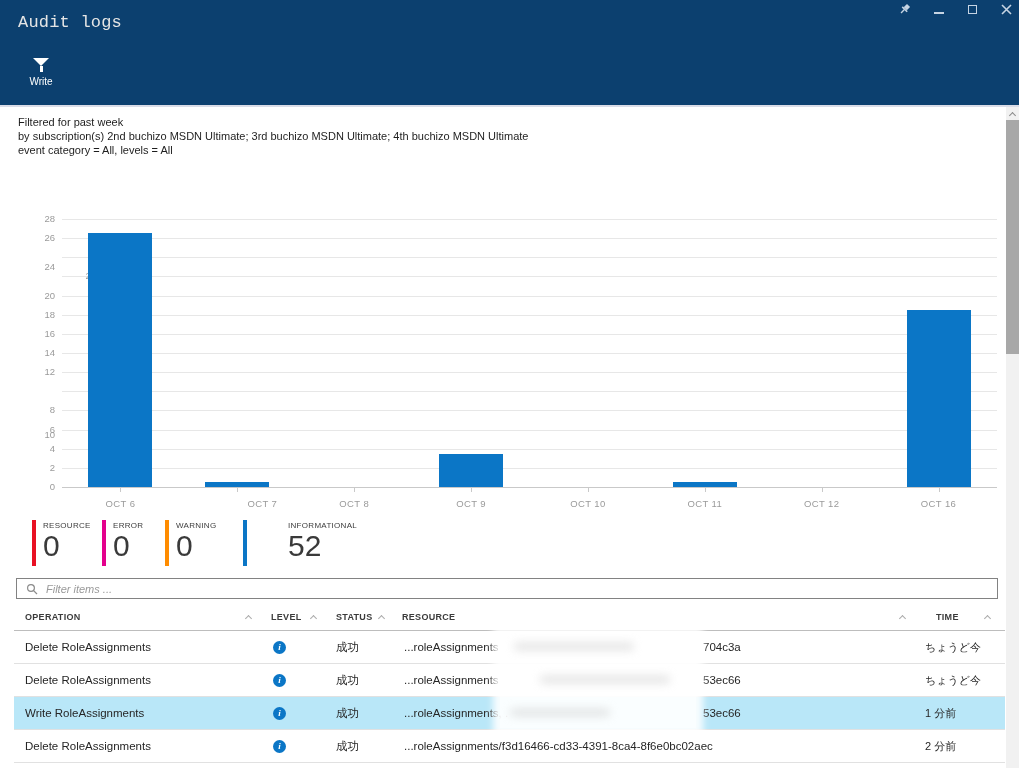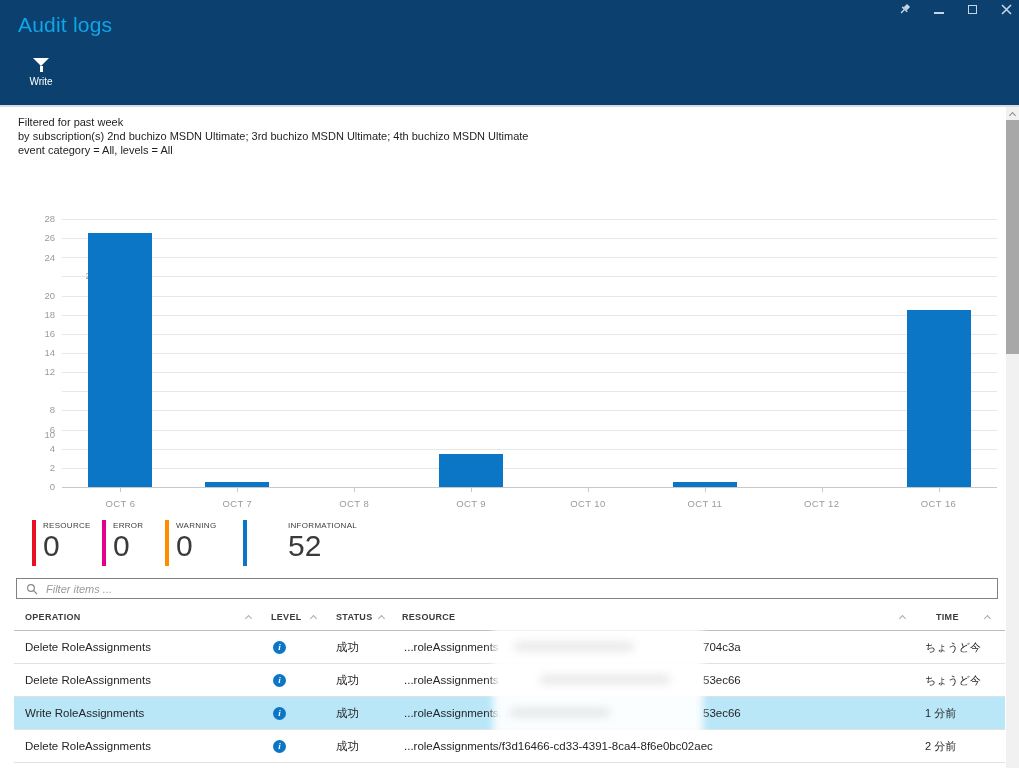--- a/index.html
+++ b/index.html
@@ -3,21 +3,21 @@
 <meta charset="utf-8">
 <style>
   * { margin:0; padding:0; box-sizing:border-box; }
   html,body { width:1019px; height:768px; }
   body { font-family:"Liberation Sans","DejaVu Sans",sans-serif; background:#fff; overflow:hidden; }
   #app { position:relative; width:1019px; height:768px; background:#fff; }
 
   
   .blade-header { position:absolute; left:0; top:0; width:1019px; height:105px; background:#0c406f; }
   .header-sep { position:absolute; left:0; top:105px; width:1019px; height:2px; background:#d9dce7; }
-  .blade-title { position:absolute; left:18px; top:13px; color:#0ea5e9; font-size:21px; letter-spacing:.2px; }
+  .blade-title { position:absolute; left:18px; top:13px; color:#e5e5e5; font-size:17px; letter-spacing:.2px;font-family:Liberation Mono, monospace; }
   .win-controls { position:absolute; right:6px; top:3px; display:flex; align-items:center; gap:21px; }
   .win-btn { width:13px; height:13px; display:flex; align-items:center; justify-content:center; cursor:pointer; }
   .min-glyph { width:10px; height:2px; background:#c6d4e3; margin-top:7px; }
   .max-glyph { width:9px; height:9px; border:1.5px solid #c6d4e3; }
 
   .filter-btn { position:absolute; left:22px; top:58px; width:38px; text-align:center; cursor:pointer; }
   .funnel { width:16px; height:0; border-left:8px solid transparent; border-right:8px solid transparent; border-top:8px solid #fff; margin:0 auto; }
   .funnel-stem { width:3px; height:6px; background:#fff; margin:0 auto; }
   .filter-label { color:#fff; font-size:10px; margin-top:4px; }
 
@@ -140,31 +140,31 @@
       <div class="ylabel" style="top: 137px;">14</div>
       <div class="gridline" style="left: 62px; top: 123.857px; width: 935px;"></div>
       <div class="ylabel" style="top: 117.857px;">16</div>
       <div class="gridline" style="left: 62px; top: 104.714px; width: 935px;"></div>
       <div class="ylabel" style="top: 98.7143px;">18</div>
       <div class="gridline" style="left: 62px; top: 85.5714px; width: 935px;"></div>
       <div class="ylabel" style="top: 79.5714px;">20</div>
       <div class="gridline" style="left: 62px; top: 66.4286px; width: 935px;"></div>
       <div class="ylabel" style="top: 60.4286px; margin-left: 41px;">22</div>
       <div class="gridline" style="left: 62px; top: 47.2857px; width: 935px;"></div>
-      <div class="ylabel" style="top: 42px; padding-left: 28px;">24</div>
+      <div class="ylabel" style="top: 51px; padding-left: 28px;">24</div>
       <div class="gridline" style="left: 62px; top: 28.1429px; width: 935px;"></div>
       <div class="ylabel" style="top: 22.1429px;">26</div>
       <div class="gridline" style="left: 62px; top: 9px; width: 935px;"></div>
       <div class="ylabel" style="top: 3px;">28</div>
       <div class="bar" style="left: 88.4375px; top: 23.3571px; width: 64px; height: 253.643px; background: rgb(11, 118, 198);"></div>
       <div class="xtick" style="left: 120.438px;"></div>
       <div class="xlabel" style="left: 80.4375px;">OCT 6</div>
       <div class="bar" style="left: 205.312px; top: 272.214px; width: 64px; height: 4.78571px; background: rgb(11, 118, 198);"></div>
       <div class="xtick" style="left: 237.312px;"></div>
-      <div class="xlabel" style="left: 197.312px;">OCT 7</div>
+      <div class="xlabel" style="left: 197.312px; text-align: right;">OCT 7</div>
       <div class="xtick" style="left: 354.188px;"></div>
       <div class="xlabel" style="left: 314.188px;">OCT 8</div>
       <div class="bar" style="left: 439.062px; top: 243.5px; width: 64px; height: 33.5px; background: rgb(11, 118, 198);"></div>
       <div class="xtick" style="left: 471.062px;"></div>
       <div class="xlabel" style="left: 431.062px;">OCT 9</div>
       <div class="xtick" style="left: 587.938px;"></div>
       <div class="xlabel" style="left: 547.938px;">OCT 10</div>
       <div class="bar" style="left: 672.812px; top: 272.214px; width: 64px; height: 4.78571px; background: rgb(11, 118, 198);"></div>
       <div class="xtick" style="left: 704.812px;"></div>
       <div class="xlabel" style="left: 664.812px;">OCT 11</div>

